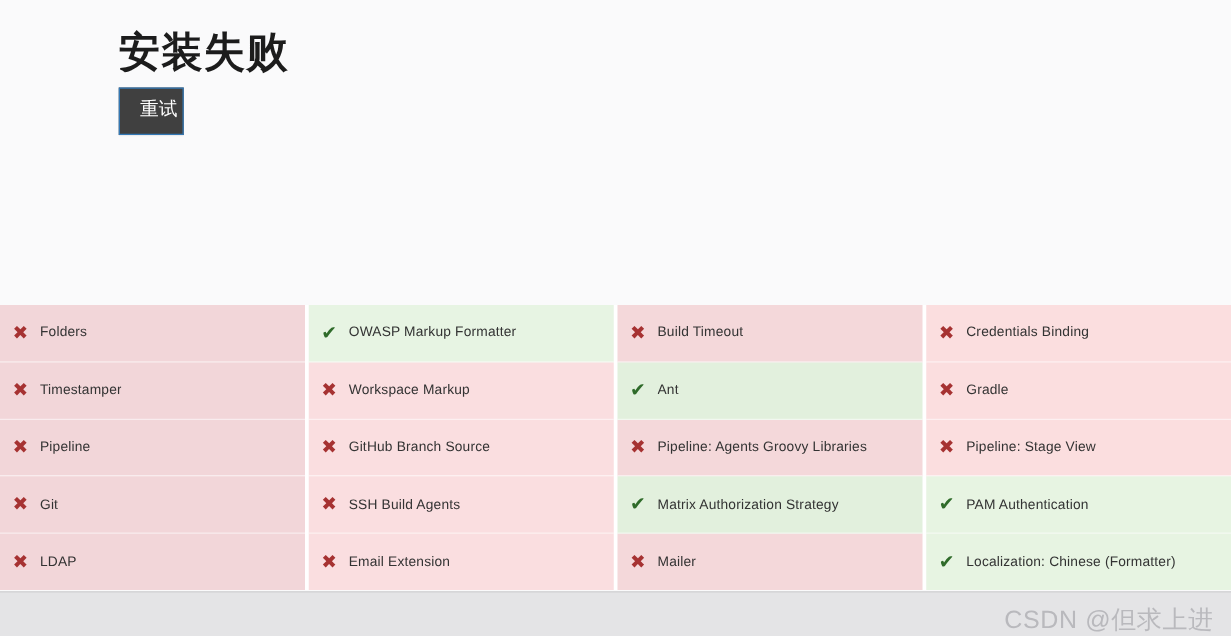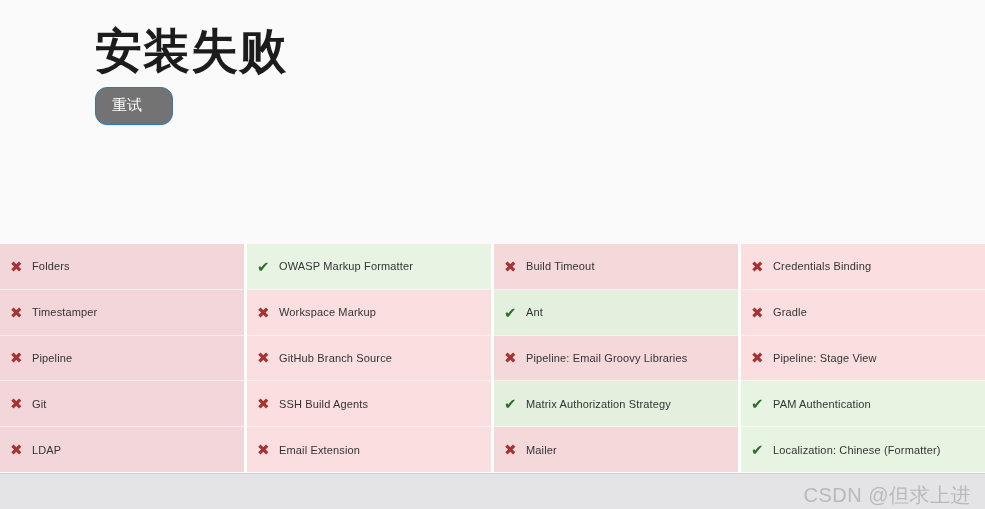--- a/index.html
+++ b/index.html
@@ -16,41 +16,41 @@
   }
 
   
   #header-section {
     padding: 22px 0 0 95px;
     background: #fafafb;
     height: 222px;
     box-sizing: border-box;
   }
   #page-title {
-    font-size: 47px;
+    font-size: 33px;
     line-height: 1.22;
     font-weight: 700;
     color: #1c1c1c;
     margin: 0 0 8px 0;
     letter-spacing: 1px;
   }
   #page-subtitle {
     font-size: 19px;
     color: #4a4a4a;
     margin: 0 0 20px 0;
     font-weight: 400;
     letter-spacing: 0.5px;
   }
   #retry-button {
     display: inline-block;
-    background: #737373;
+    background: #404040;
     color: #ffffff;
     border: 1px solid #3378b5;
-    border-radius: 12px;
-    padding: 9px 30px 10px 16px;
+    border-radius: 0;
+    padding: 9px 4px 10px 16px;
     font-size: 15px;
     font-family: inherit;
     cursor: pointer;
     line-height: 1.1;
     box-shadow: 0 1px 0 rgba(0,0,0,0.06);
   }
 
   
   #plugin-grid {
     position: absolute;
@@ -192,21 +192,21 @@
       <div class="plugin-cell failed">
         <span class="status-icon">✖</span>
         <span class="plugin-label">Build Timeout</span>
       </div>
       <div class="plugin-cell success">
         <span class="status-icon">✔</span>
         <span class="plugin-label">Ant</span>
       </div>
       <div class="plugin-cell failed">
         <span class="status-icon">✖</span>
-        <span class="plugin-label">Pipeline: Email Groovy Libraries</span>
+        <span class="plugin-label">Pipeline: Agents Groovy Libraries</span>
       </div>
       <div class="plugin-cell success">
         <span class="status-icon">✔</span>
         <span class="plugin-label">Matrix Authorization Strategy</span>
       </div>
       <div class="plugin-cell failed">
         <span class="status-icon">✖</span>
         <span class="plugin-label">Mailer</span>
       </div>
     </div>

